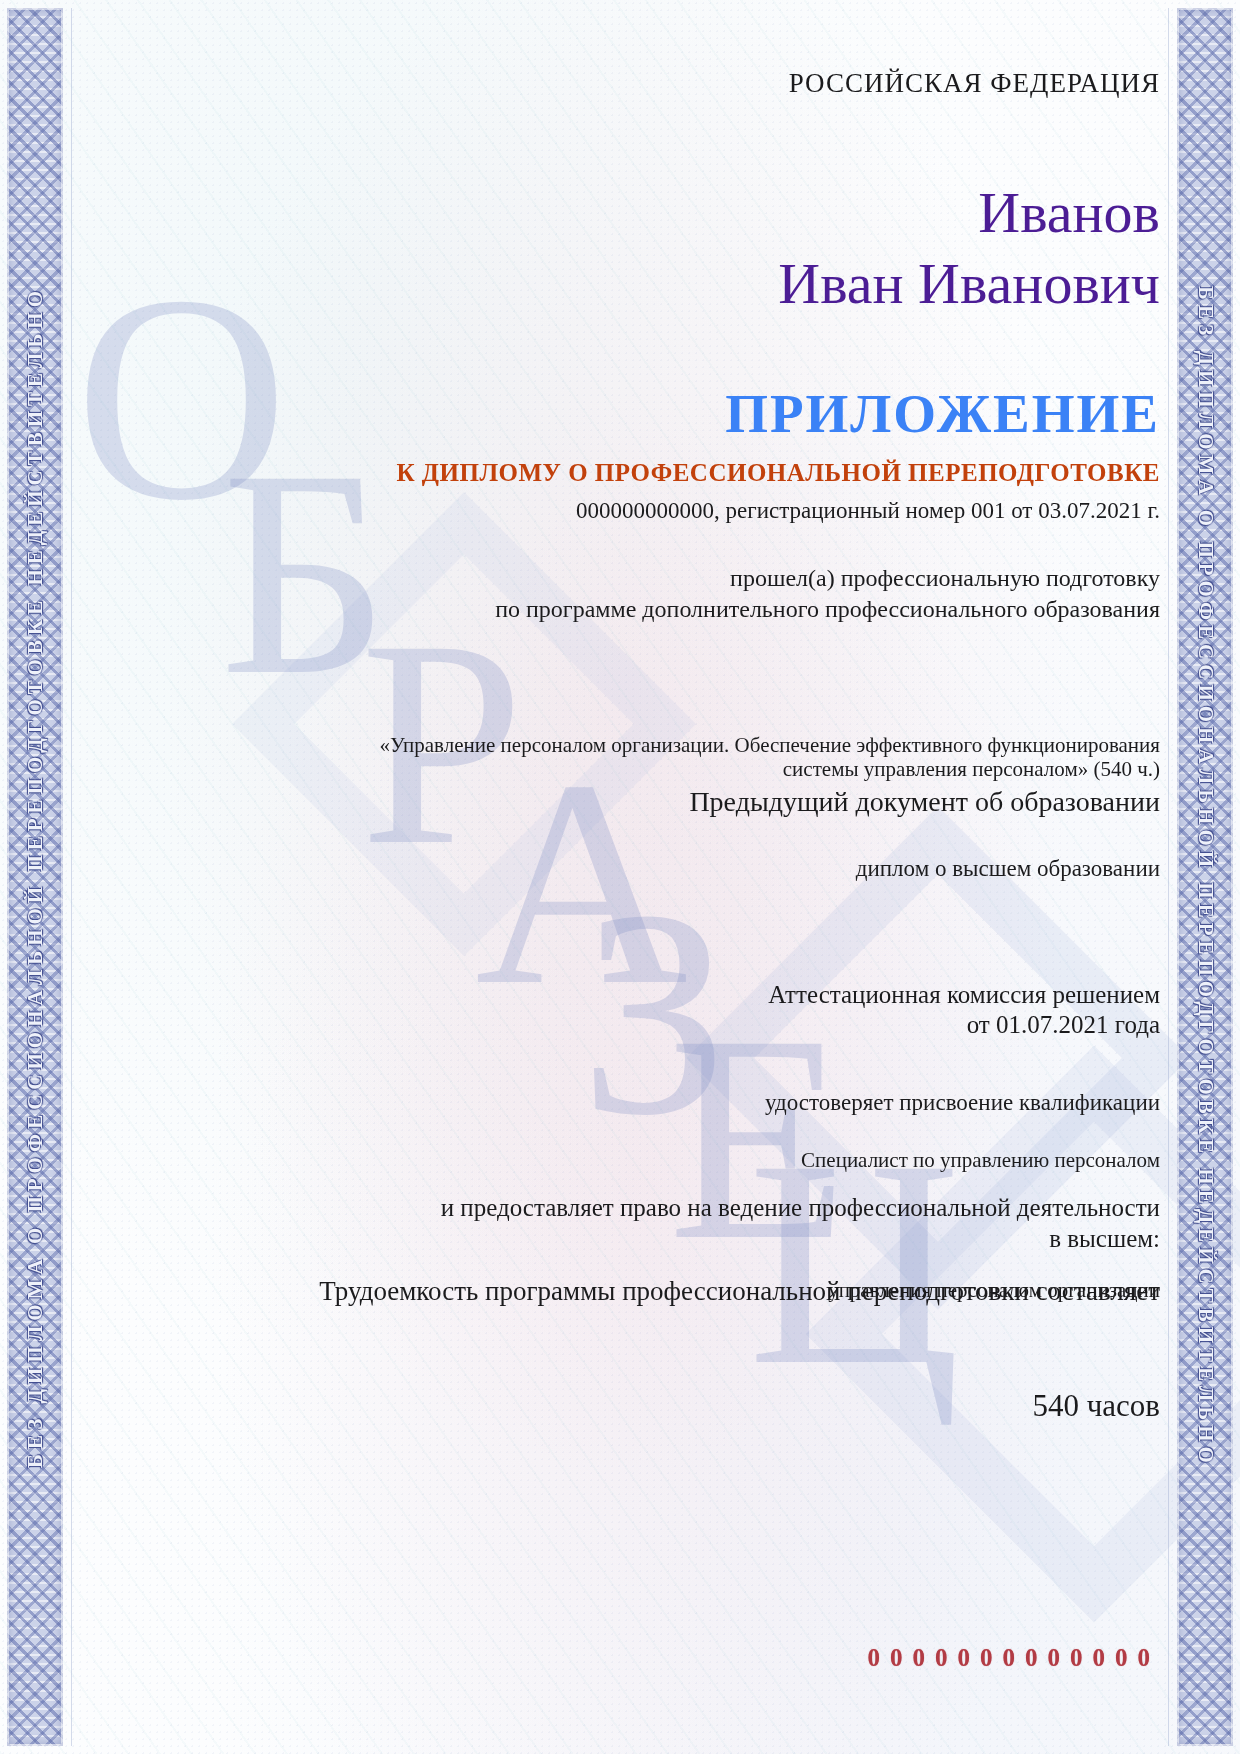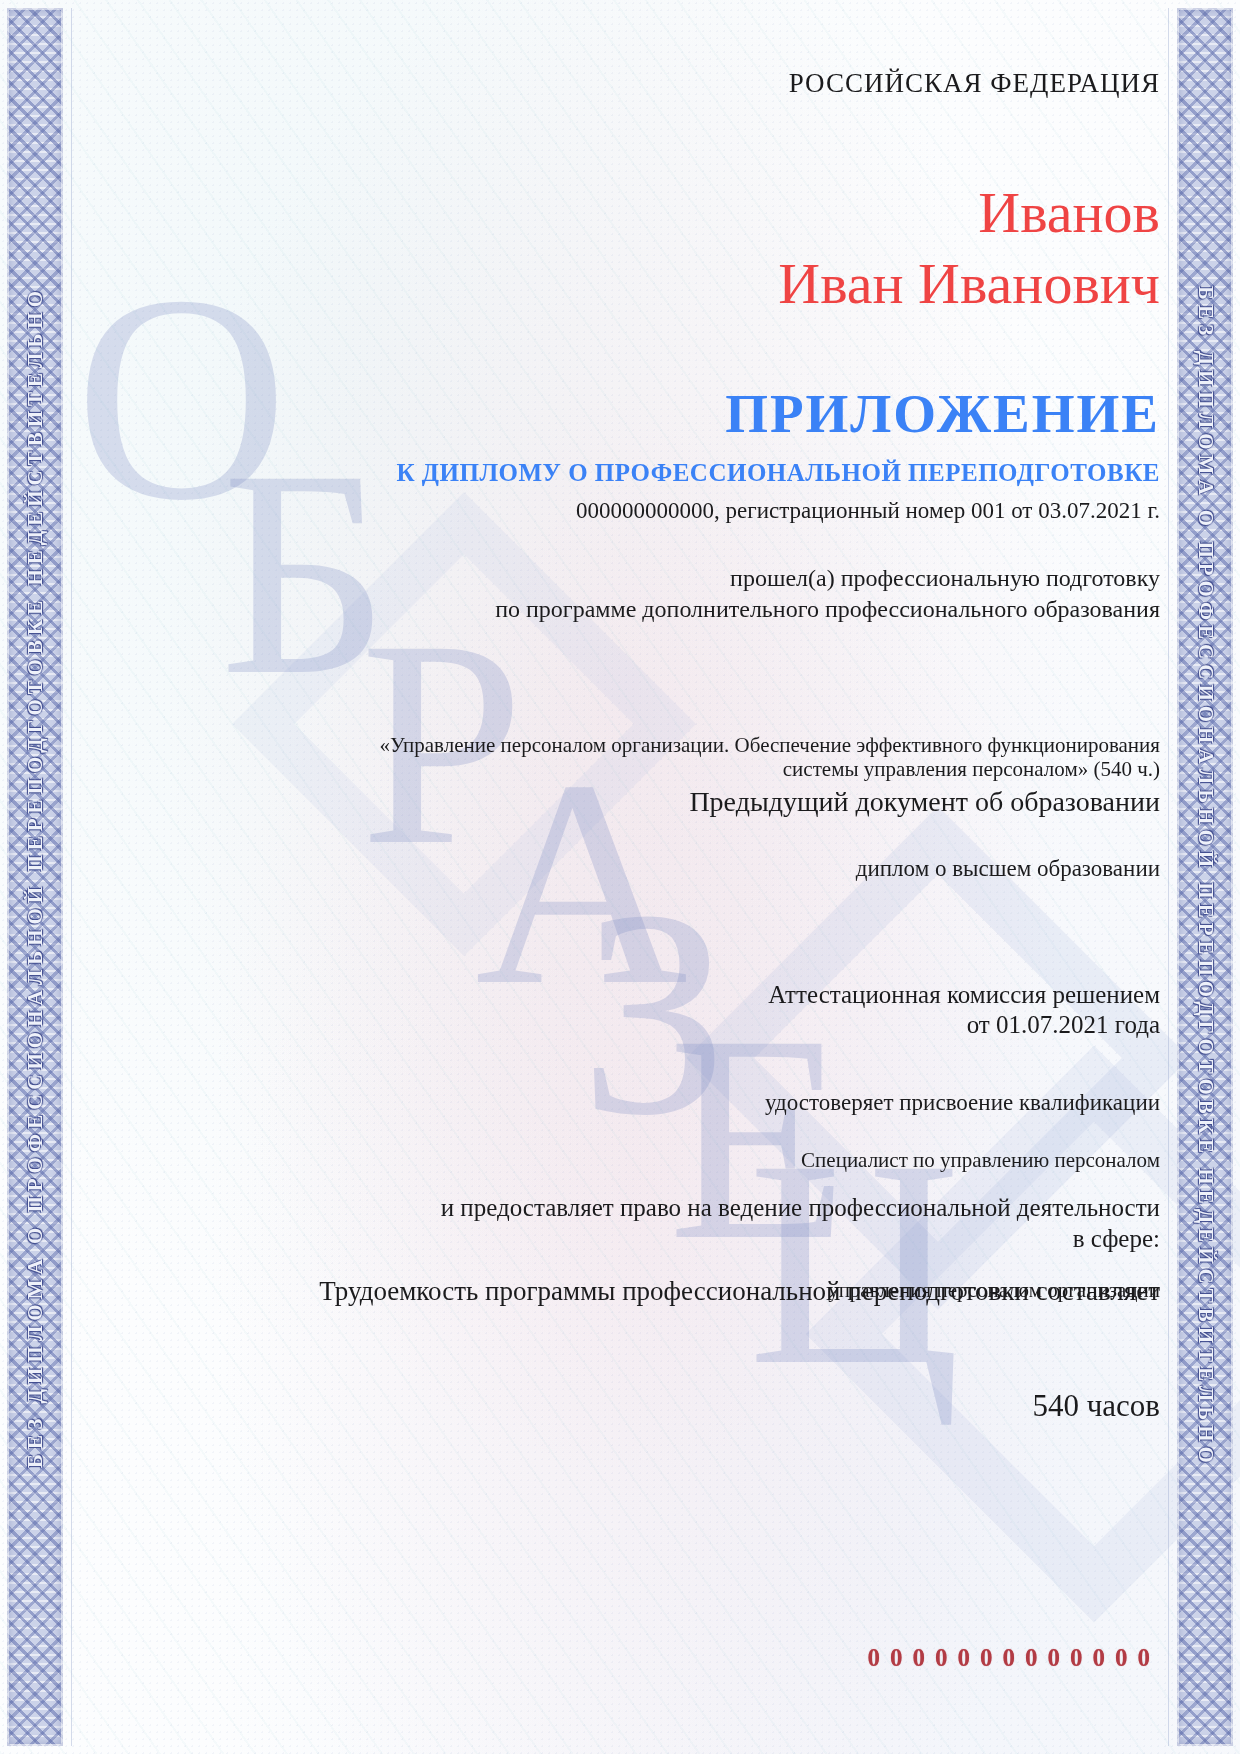--- a/index.html
+++ b/index.html
@@ -90,23 +90,23 @@
   .wm-6 { left: 748px; top: 1115px; }
 
   
   .row {
     position: absolute;
     left: 80px;
     right: 80px;
     text-align: right;
   }
   .country        { top: 68px;   font-size: 27px; letter-spacing: 1px; }
-  .holder         { top: 178px;  font-size: 58px; line-height: 1.22; color: #ef4444; }
+  .holder         { top: 178px;  font-size: 58px; line-height: 1.22; color: #4c1d95; }
   .doc-title      { top: 382px;  font-size: 55px; font-weight: bold; letter-spacing: 2px; color: #3b82f6; }
-  .doc-subtitle   { top: 459px;  font-size: 25px; font-weight: bold; letter-spacing: .5px; color: #3b82f6; }
+  .doc-subtitle   { top: 459px;  font-size: 25px; font-weight: bold; letter-spacing: .5px; color: #c2410c; }
   .number-line    { top: 498px;  font-size: 23px; }
   .training       { top: 563px;  font-size: 24px; line-height: 1.28; }
   .program        { top: 714px;  font-size: 21px; line-height: 1.12; margin-top: 20px; }
   .prev-heading   { top: 786px;  font-size: 28px; }
   .prev-value     { top: 856px;  font-size: 23px; }
   .commission     { top: 980px;  font-size: 25px; line-height: 1.18; }
   .qual-heading   { top: 1090px; font-size: 23px; }
   .qual-value     { top: 1148px; font-size: 21px; }
   .rights         { top: 1192px; font-size: 25px; line-height: 1.25; }
   .sphere-value   { top: 1278px; font-size: 21px; }
@@ -175,21 +175,21 @@
   <div class="row commission">
     <div>Аттестационная комиссия решением</div>
     <div>от 01.07.2021 года</div>
   </div>
 
   <div class="row qual-value">Специалист по управлению персоналом</div>
   <div class="row qual-heading">удостоверяет присвоение квалификации</div>
 
   <div class="row rights">
     <div>и предоставляет право на ведение профессиональной деятельности</div>
-    <div>в сфере:</div>
+    <div>в высшем:</div>
   </div>
 
   <div class="row sphere-value">управления персоналом организации</div>
 
   <div class="row workload">Трудоемкость программы профессиональной переподготовки составляет</div>
   <div class="row workload-hours">540 часов</div>
 
   <div class="row serial">0000000000000</div>
 
 </div>

